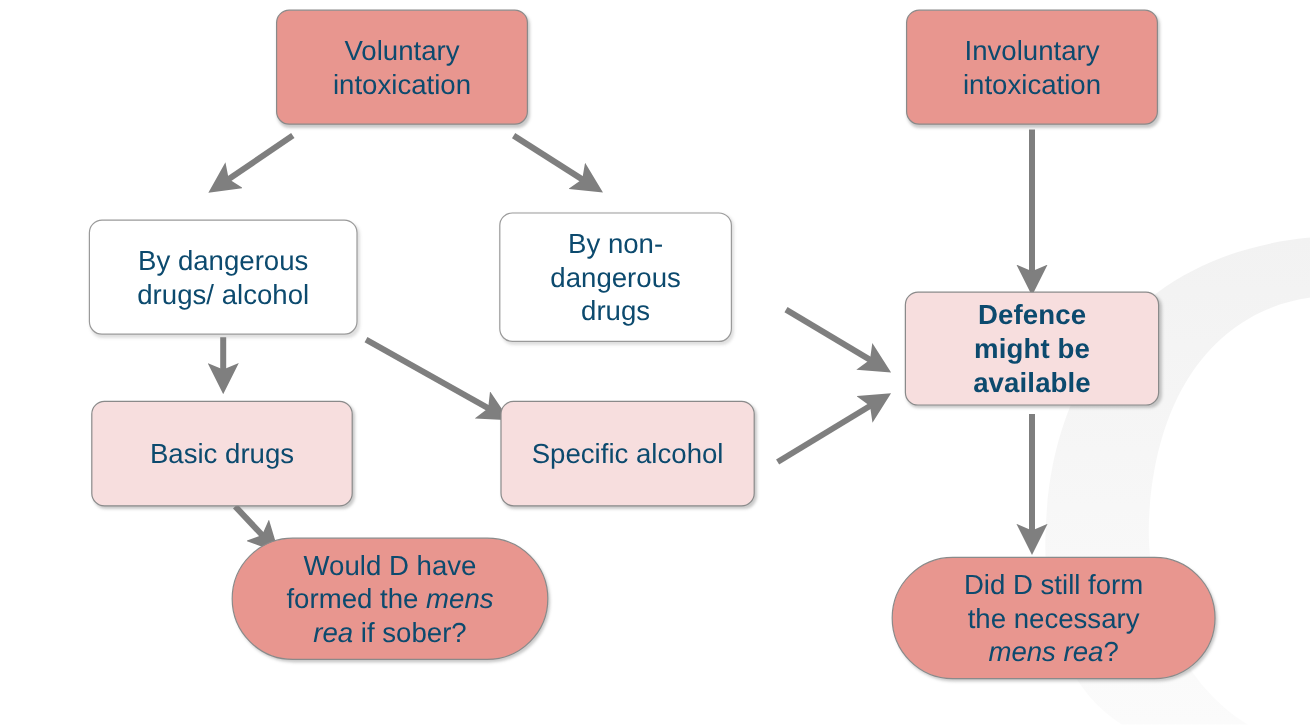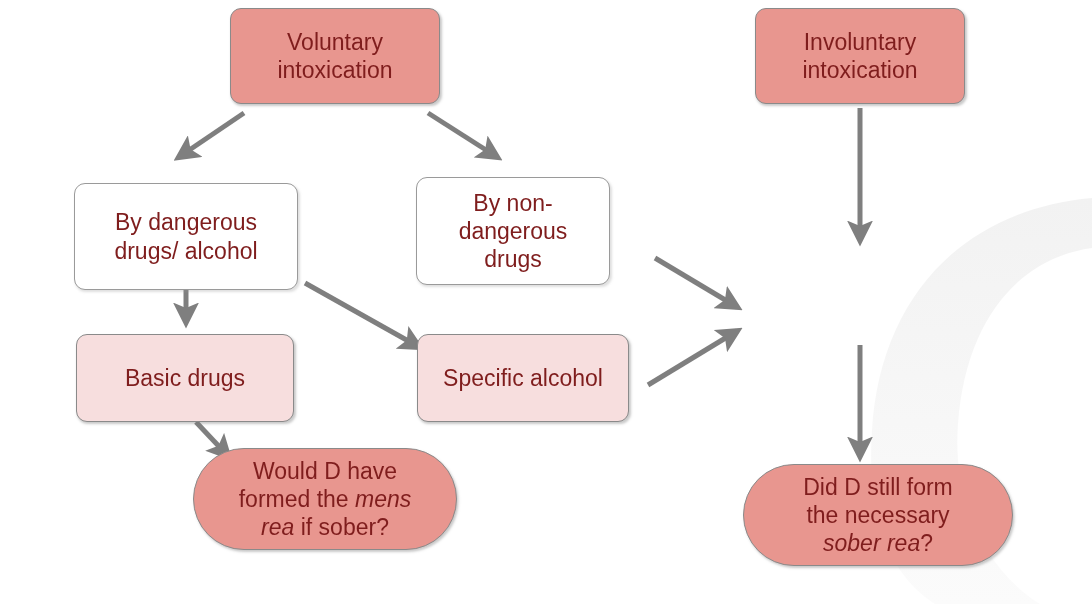--- a/index.html
+++ b/index.html
@@ -22,21 +22,21 @@
     inset: 0;
     pointer-events: none;
   }
   .node {
     position: absolute;
     box-sizing: border-box;
     display: flex;
     align-items: center;
     justify-content: center;
     text-align: center;
-    color: #7f1d1d;
+    color: #0c4a6e;
     font-size: 23px;
     line-height: 1.22;
     border: 1.6px solid #8a8a8a;
     box-shadow: 1.5px 2px 2.5px rgba(120,120,120,0.40);
     padding: 2px 6px;
     z-index: 3;
   }
   .node-text { display: block; width: 100%; }
   .fill-dark  { background: #e8968f; }
   .fill-light { background: #f7dede; }
@@ -84,38 +84,41 @@
   </svg>
 
   <div class="node shape-rect fill-dark" style="left:230px; top:8px; width:210px; height:96px;">
     <span class="node-text">Voluntary<br>intoxication</span>
   </div>
 
   <div class="node shape-rect fill-dark" style="left:755px; top:8px; width:210px; height:96px;">
     <span class="node-text">Involuntary<br>intoxication</span>
   </div>
 
-  <div class="node shape-rect fill-white" style="left:74px; top:183px; width:224px; height:107px;">
+  <div class="node shape-rect fill-white" style="left:74px; top:183px; width:224px; height:96px;">
     <span class="node-text">By dangerous<br>drugs/ alcohol</span>
   </div>
 
   <div class="node shape-rect fill-white" style="left:416px; top:177px; width:194px; height:108px;">
     <span class="node-text">By non-<br>dangerous<br>drugs</span>
   </div>
 
   <div class="node shape-rect fill-light" style="left:76px; top:334px; width:218px; height:88px;">
     <span class="node-text">Basic drugs</span>
   </div>
 
   <div class="node shape-rect fill-light" style="left:417px; top:334px; width:212px; height:88px;">
     <span class="node-text">Specific alcohol</span>
   </div>
 
+  <div class="node shape-rect fill-light bold-node" style="left:754px; top:243px; width:212px; height:95px;">
+    <span class="node-text">Defence<br>might be<br>available</span>
+  </div>
 
   <div class="node shape-pill fill-dark" style="left:193px; top:448px; width:264px; height:102px;">
     <span class="node-text">Would D have<br>formed the <em>mens</em><br><em>rea</em> if sober?</span>
   </div>
 
   <div class="node shape-pill fill-dark" style="left:743px; top:464px; width:270px; height:102px;">
-    <span class="node-text">Did D still form<br>the necessary<br><em>sober rea</em>?</span>
+    <span class="node-text">Did D still form<br>the necessary<br><em>mens rea</em>?</span>
   </div>
 
 </div>
 
 </body></html>

